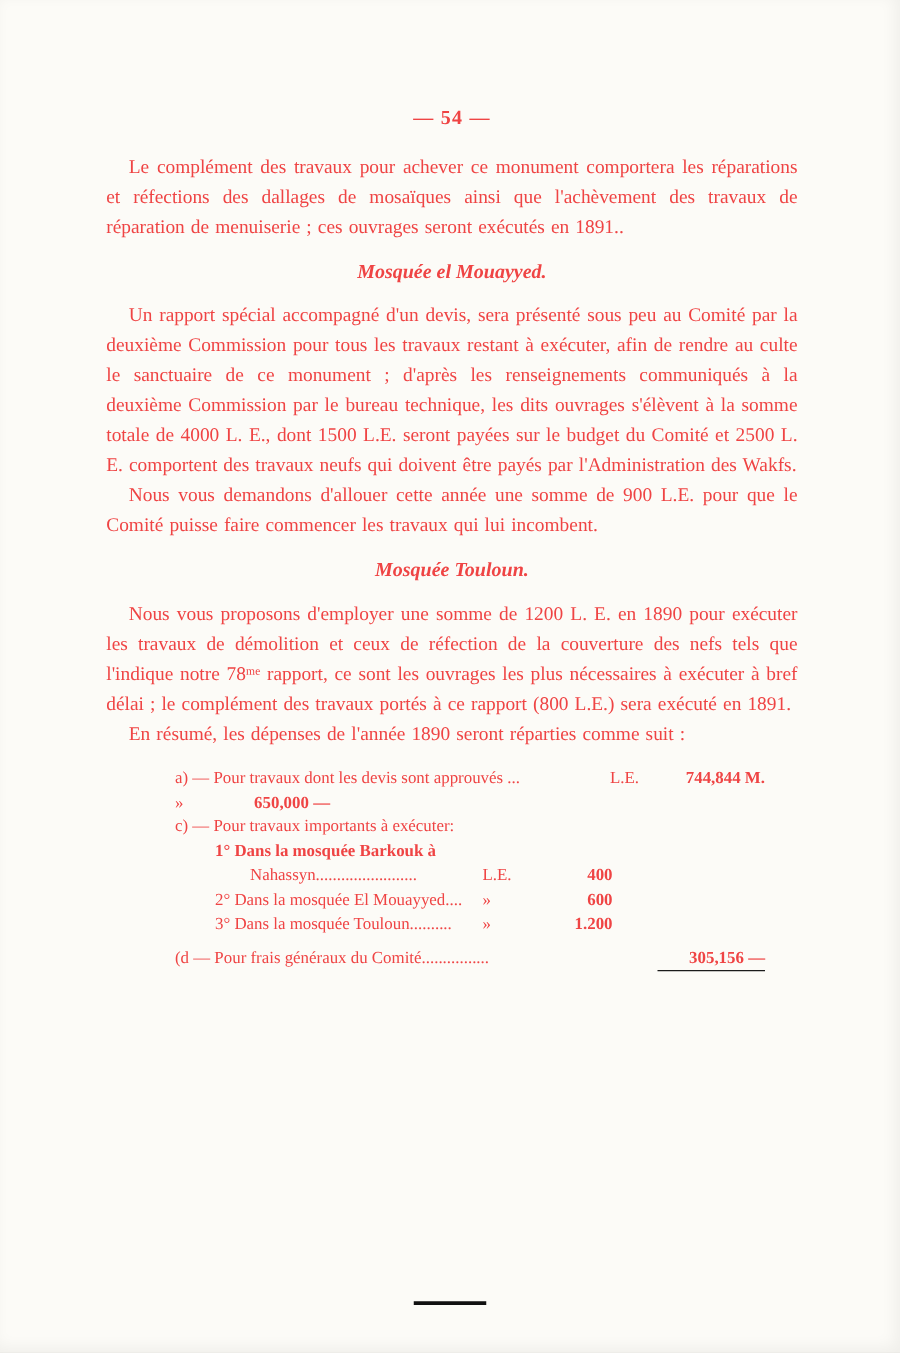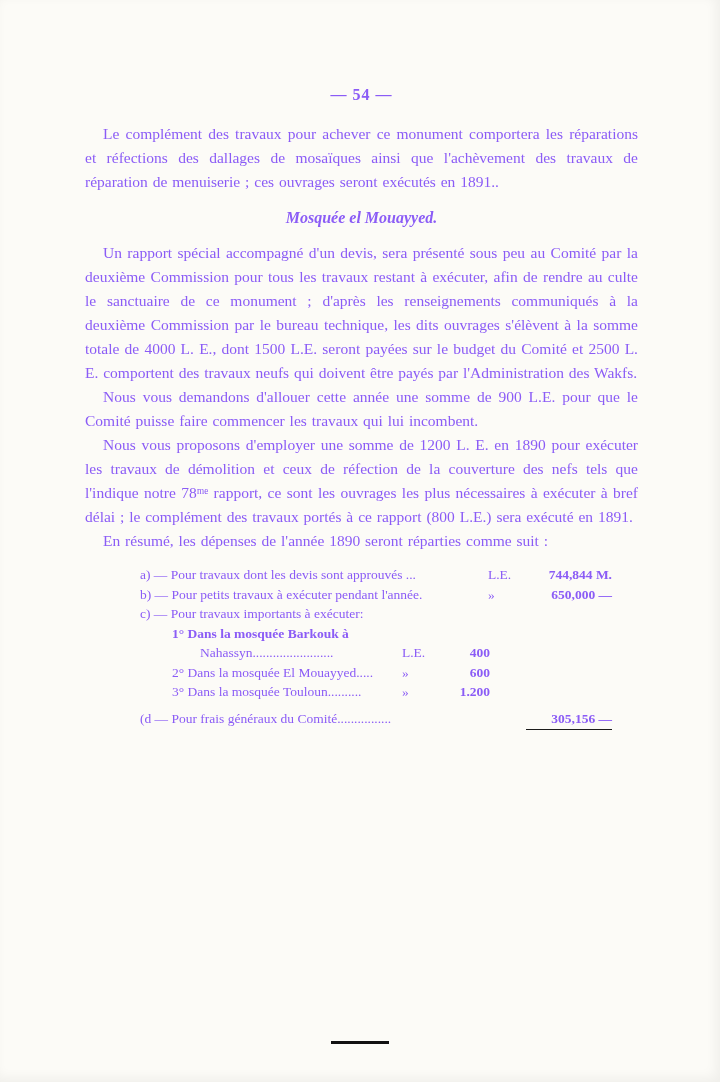--- a/index.html
+++ b/index.html
@@ -2,21 +2,21 @@
 <html><head>
 <meta charset="utf-8">
 <style>
   * { margin:0; padding:0; box-sizing:border-box; }
   html,body { width:720px; height:1082px; }
   body { background:#e9e7e2; font-family:"Liberation Serif", serif; }
   .page {
     position:relative;
     width:720px; height:1082px;
     background:#fcfbf7;
-    color:#8b5cf6;
+    color:#ef4444;
     padding:86px 82px 0 85px;
     box-shadow: inset -4px -4px 12px rgba(0,0,0,0.05);
     overflow:hidden;
   }
   .page-number {
     text-align:center;
     font-weight:bold;
     font-size:16px;
     letter-spacing:1px;
     margin-bottom:18px;
@@ -39,21 +39,21 @@
     font-size:13.5px;
     line-height:1.45;
     margin:12px 0 0 55px;
     width:472px;
   }
   .srow { display:flex; align-items:baseline; }
   .srow .lbl { flex:1; white-space:nowrap; overflow:hidden; }
   .srow .cur { width:38px; text-align:left; }
   .srow .amt { width:86px; text-align:right; white-space:nowrap; font-weight:bold; }
   .inner-head { margin-left:32px; font-weight:bold; }
-  .inner { margin-left:32px; width:318px; display:flex; align-items:baseline; }
+  .inner { margin-left:32px; width:318px; display:flex; align-items:baseline;gap:16px; }
   .inner .lbl { flex:1; white-space:nowrap; overflow:hidden; }
   .inner .cur { width:36px; text-align:left; }
   .inner .amt { width:52px; text-align:right; font-weight:bold; }
   .inner.nahassyn { margin-left:60px; width:290px; }
   .subtotal-row { display:flex; justify-content:flex-end; margin-top:3px; }
   .subtotal-amt {
     width:88px; text-align:right; font-weight:bold;
     border-bottom:1px solid #1b1b1b; padding-bottom:2px;
   }
   .d-row { margin-top:7px; }
@@ -78,34 +78,34 @@
 
   <div class="page-number">— 54 —</div>
 
   <p class="para">Le complément des travaux pour achever ce monument comportera les réparations et réfections des dallages de mosaïques ainsi que l'achèvement des travaux de réparation de menuiserie ; ces ouvrages seront exécutés en 1891..</p>
 
   <div class="heading">Mosquée el Mouayyed.</div>
 
   <p class="para">Un rapport spécial accompagné d'un devis, sera présenté sous peu au Comité par la deuxième Commission pour tous les travaux restant à exécuter, afin de rendre au culte le sanctuaire de ce monument ; d'après les renseignements communiqués à la deuxième Commission par le bureau technique, les dits ouvrages s'élèvent à la somme totale de 4000 L. E., dont 1500 L.E. seront payées sur le budget du Comité et 2500 L. E. comportent des travaux neufs qui doivent être payés par l'Administration des Wakfs.</p>
   <p class="para">Nous vous demandons d'allouer cette année une somme de 900 L.E. pour que le Comité puisse faire commencer les travaux qui lui incombent.</p>
 
+  <div class="heading">Mosquée Touloun.</div>
 
   <p class="para">Nous vous proposons d'employer une somme de 1200 L. E. en 1890 pour exécuter les travaux de démolition et ceux de réfection de la couverture des nefs tels que l'indique notre 78ᵐᵉ rapport, ce sont les ouvrages les plus nécessaires à exécuter à bref délai ; le complément des travaux portés à ce rapport (800 L.E.) sera exécuté en 1891.</p>
   <p class="para">En résumé, les dépenses de l'année 1890 seront réparties comme suit :</p>
 
   <div class="summary">
 
     <div class="srow">
       <span class="lbl">a) — Pour travaux dont les devis sont approuvés ...</span>
       <span class="cur">L.E.</span>
       <span class="amt">744,844 M.</span>
     </div>
 
     <div class="srow">
-      <span class="lbl">b) — Pour petits travaux à exécuter pendant l'année.</span>
       <span class="cur">»</span>
       <span class="amt">650,000 —</span>
     </div>
 
     <div class="srow">
       <span class="lbl">c) — Pour travaux importants à exécuter:</span>
     </div>
 
     <div class="inner-head">1° Dans la mosquée Barkouk à</div>
 

